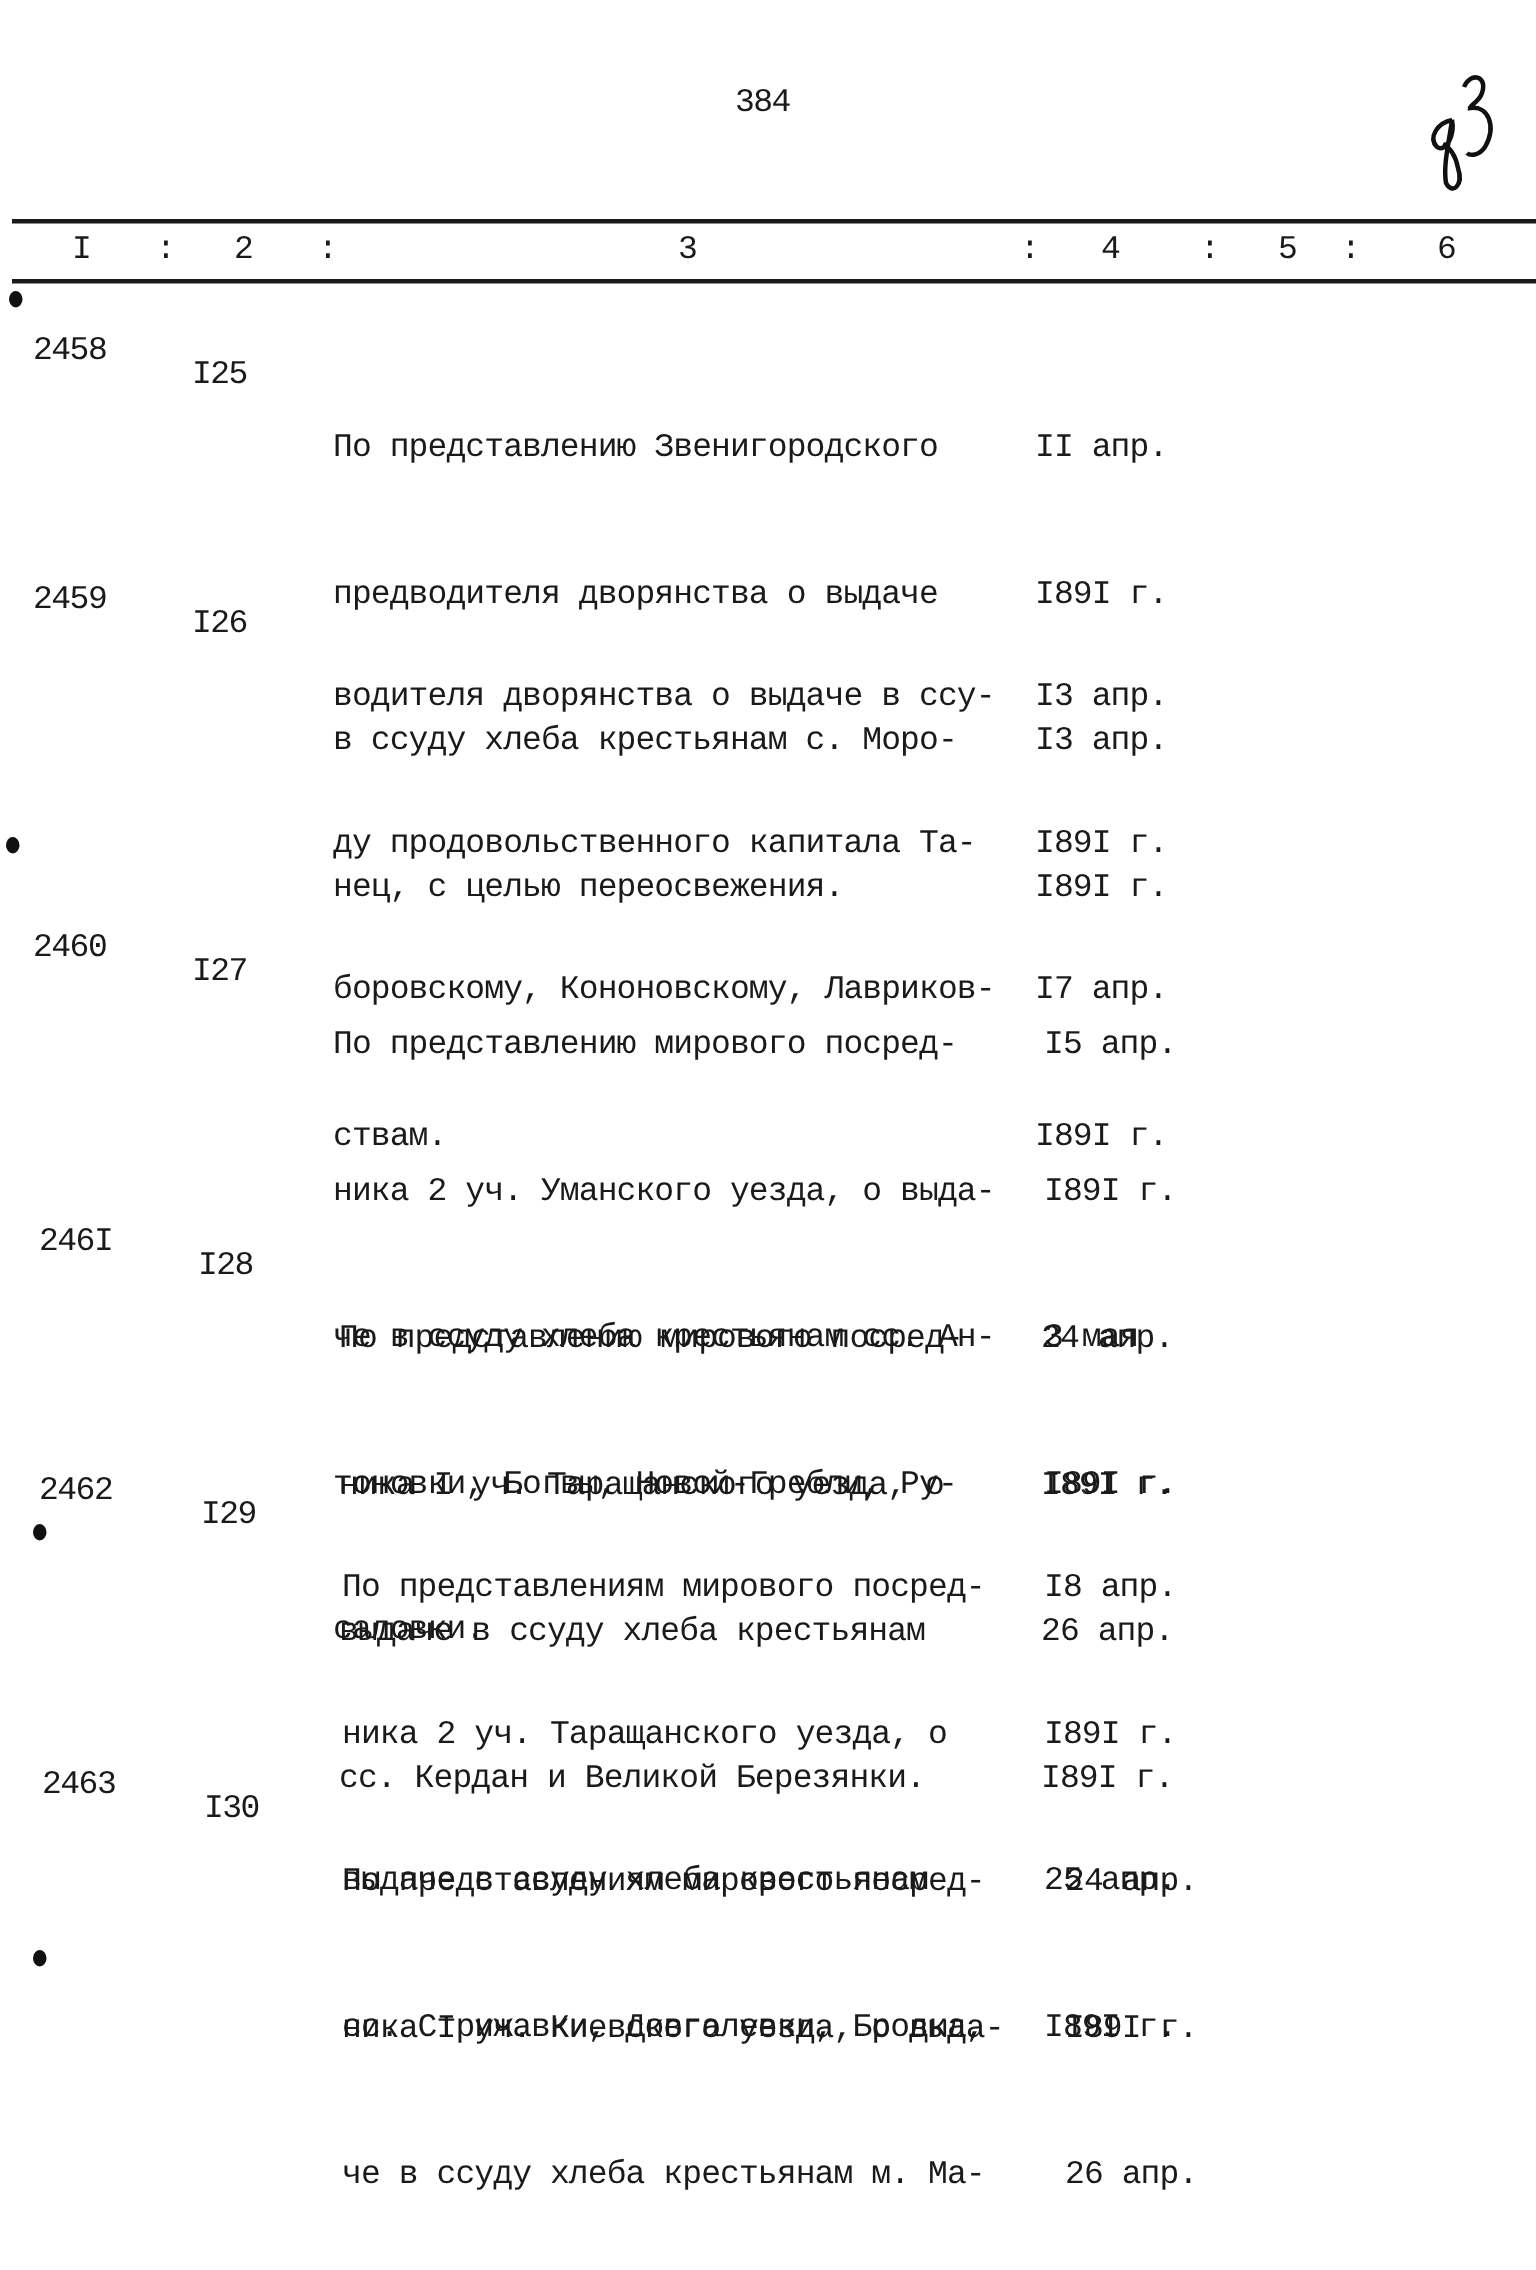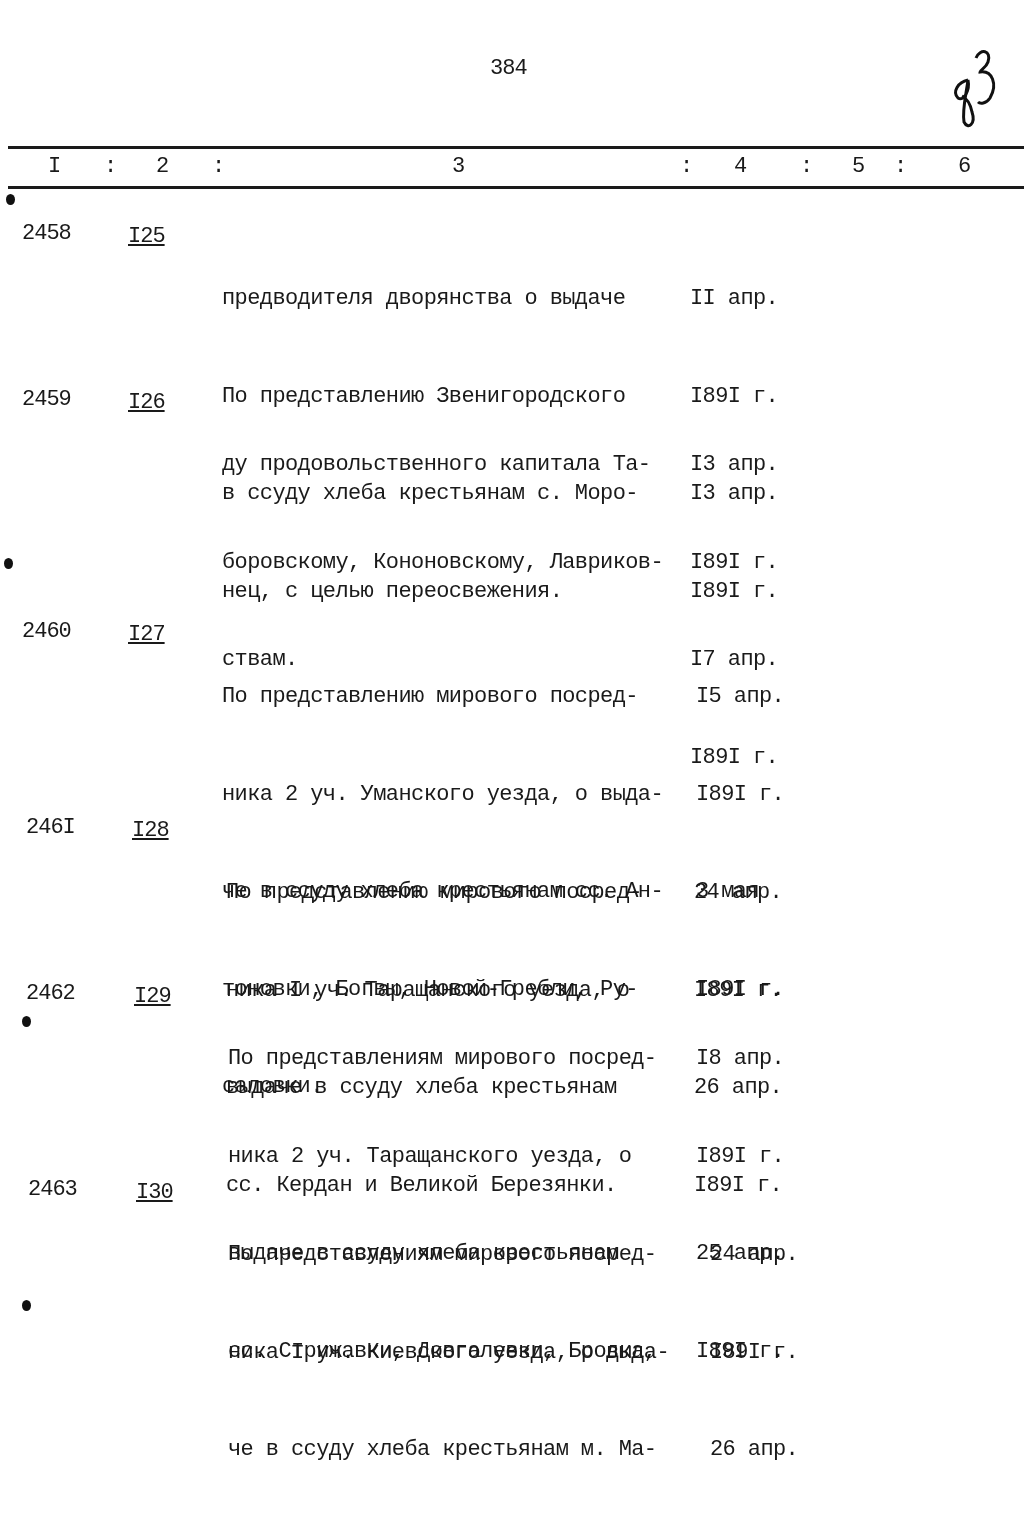--- a/index.html
+++ b/index.html
@@ -21,21 +21,21 @@
   .rule.bottom { top:186px; }
   .header-row {
     position:absolute; top:154px; left:0; width:1024px; height:28px;
     font-size:22px;
   }
   .header-row span { position:absolute; }
   .entry {
     position:absolute; left:0; width:1024px; font-size:22px; line-height:32.5px;
   }
   .entry .num { position:absolute; left:22px; top:0; letter-spacing:-1px; }
-  .entry .inv { position:absolute; left:128px; top:3px; letter-spacing:-1px;text-decoration:underline; }
+  .entry .inv { position:absolute; left:128px; top:16px; letter-spacing:-1px; }
   .entry .desc { position:absolute; left:222px; top:0; white-space:pre; letter-spacing:-0.6px; }
   .entry .dates { position:absolute; left:690px; top:0; white-space:pre; letter-spacing:-0.6px; }
   .desc div, .dates div { height:32.5px; }
   .dot {
     position:absolute; width:9px; height:11px; border-radius:50%; background:#111;
   }
 </style>
 </head>
 <body>
 
@@ -59,37 +59,38 @@
   <span style="left:852px">5</span>
   <span style="left:894px">:</span>
   <span style="left:958px">6</span>
 </div>
 <div class="rule bottom"></div>
 
 <div class="entry" style="top:218px">
   <span class="num">2458</span>
   <span class="inv">I25</span>
   <div class="desc">
+    <div>По представлению Звенигородского</div>
     <div>предводителя дворянства о выдаче</div>
-    <div>По представлению Звенигородского</div>
     <div>в ссуду хлеба крестьянам с. Моро-</div>
     <div>нец, с целью переосвежения.</div>
   </div>
   <div class="dates">
     <div>II апр.</div>
     <div>I89I г.</div>
     <div>I3 апр.</div>
     <div>I89I г.</div>
   </div>
 </div>
 
 <div class="entry" style="top:384px">
   <span class="num">2459</span>
   <span class="inv">I26</span>
   <div class="desc">
+    <div>водителя дворянства о выдаче в ссу-</div>
     <div>ду продовольственного капитала Та-</div>
     <div>боровскому, Кононовскому, Лавриков-</div>
     <div>ствам.</div>
   </div>
   <div class="dates">
     <div>I3 апр.</div>
     <div>I89I г.</div>
     <div>I7 апр.</div>
     <div>I89I г.</div>
   </div>

